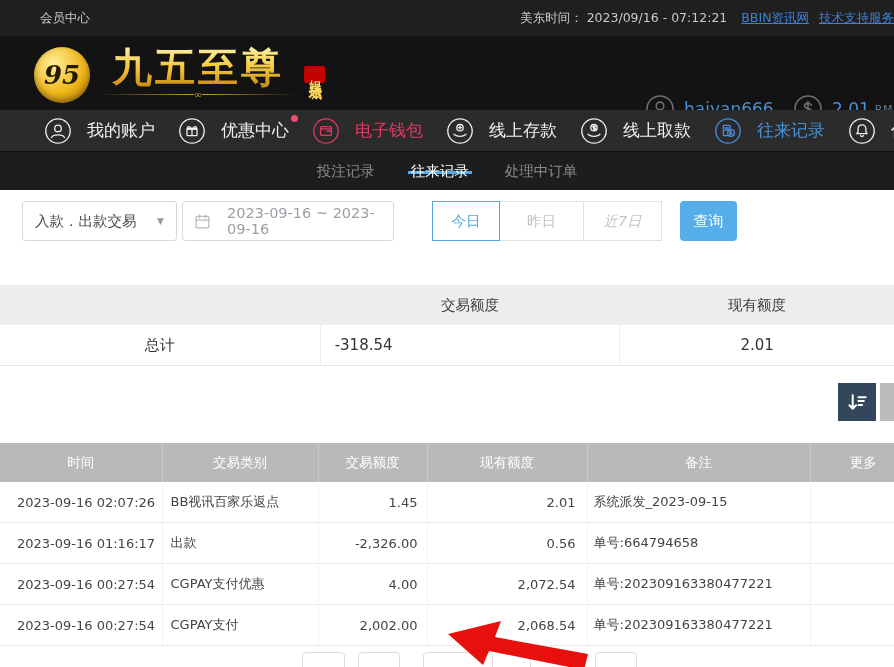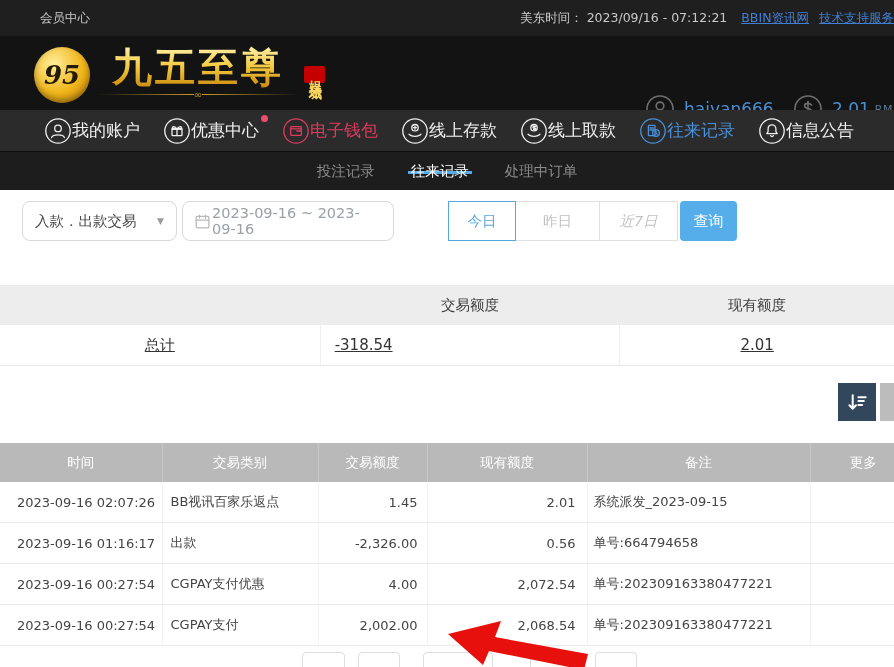--- a/index.html
+++ b/index.html
@@ -35,55 +35,55 @@
   .uicon{color:#6e6e6e;display:flex;margin-right:9px;}
   .username{color:#4a8fd4;font-size:17px;}
   .moneygrp{position:absolute;left:148px;display:flex;align-items:center;white-space:nowrap;}
   .balance{color:#4a8fd4;font-size:17px;}
   .currency{color:#5e7890;font-size:11px;margin-left:5px;letter-spacing:.5px;}
 
   
   .navbar{position:absolute;top:110px;left:0;width:100%;height:42px;background:#2b2b2b;
           display:flex;align-items:center;padding-left:45px;gap:24px;box-sizing:border-box;
           border-bottom:1px solid #0c0c0c;overflow:hidden;}
-  .nav-item{display:flex;align-items:center;gap:1px;color:#f0f0f0;font-size:17px;white-space:nowrap;
+  .nav-item{display:flex;align-items:center;gap:16px;color:#f0f0f0;font-size:17px;white-space:nowrap;
             position:relative;cursor:pointer;flex:0 0 auto;}
   .nav-item.pink{color:#e03a5f;}
   .nav-item.blue{color:#4a90d9;}
   .cicon{display:flex;}
   .dot{position:absolute;top:-3px;right:-9px;width:7px;height:7px;border-radius:50%;background:#ef4d6e;}
 
   
   .subnav{position:absolute;top:152px;left:0;width:100%;height:38px;background:#1d1d1d;
           display:flex;justify-content:center;gap:30px;}
   .subnav-item{font-size:14.5px;color:#8b8b8b;line-height:38px;height:22px;cursor:pointer;box-sizing:border-box;padding:0 3px;}
   .subnav-item.active{color:#fff;border-bottom:3px solid #54a9e8;}
 
   
-  .fltbox{position:absolute;height:40px;box-sizing:border-box;border:1px solid #d9d9d9;border-radius:8px;
+  .fltbox{position:absolute;height:40px;box-sizing:border-box;border:1px solid #d9d9d9;border-radius:3px;
           background:#fff;display:flex;align-items:center;font-size:14.5px;top:201px;}
   .flt-select{left:22px;width:155px;padding:0 12px;color:#444;justify-content:space-between;cursor:pointer;}
   .flt-select .caret{color:#9a9a9a;font-size:9px;}
-  .flt-date{left:182px;width:212px;padding:0 11px;color:#9aa0a6;gap:1px;cursor:pointer;}
+  .flt-date{left:182px;width:212px;padding:0 11px;color:#9aa0a6;gap:16px;cursor:pointer;}
   .flt-seg{position:absolute;top:201px;left:432px;display:flex;}
   .seg-btn{width:68px;height:40px;box-sizing:border-box;border:1px solid #e0e0e0;margin-left:-1px;
            background:#fff;display:flex;align-items:center;justify-content:center;
            font-size:14.5px;color:#c3c3c3;cursor:pointer;}
-  .seg-btn:first-child{margin-left:16px;width:68px;}
+  .seg-btn:first-child{margin-left:0;width:68px;}
   .seg-btn.mid{width:85px;}
   .seg-btn.last{width:79px;font-style:italic;}
   .seg-btn.active{border:1px solid #55a7e0;color:#55a7e0;z-index:1;}
   .flt-search{position:absolute;top:201px;left:680px;width:57px;height:40px;border:none;border-radius:4px;
               background:#55aee9;color:#fff;font-size:15px;display:flex;align-items:center;justify-content:center;cursor:pointer;}
 
   
   .summary{position:absolute;top:285px;left:0;width:894px;font-size:14.5px;}
   .sum-head{display:flex;height:40px;background:#ededed;align-items:center;color:#3c3c3c;}
   .sum-row{display:flex;height:40px;background:#fff;align-items:center;color:#333;font-size:15px;
-           border-bottom:1px solid #e6e6e6;text-decoration:underline;}
+           border-bottom:1px solid #e6e6e6;}
   .sc1{width:320px;text-align:center;}
   .sc2{width:300px;text-align:center;box-sizing:border-box;}
   .sc3{width:274px;text-align:center;}
   .sum-row .sc1,.sum-row .sc2{border-right:1px solid #efefef;height:100%;line-height:40px;}
   .sum-row .sc2{text-align:left;padding-left:14px;}
 
   
   .sortbar{position:absolute;top:383px;left:838px;display:flex;gap:4px;}
   .sort-btn{width:38px;height:38px;display:flex;align-items:center;justify-content:center;cursor:pointer;}
   .sort-btn.dark{background:#33475c;}

